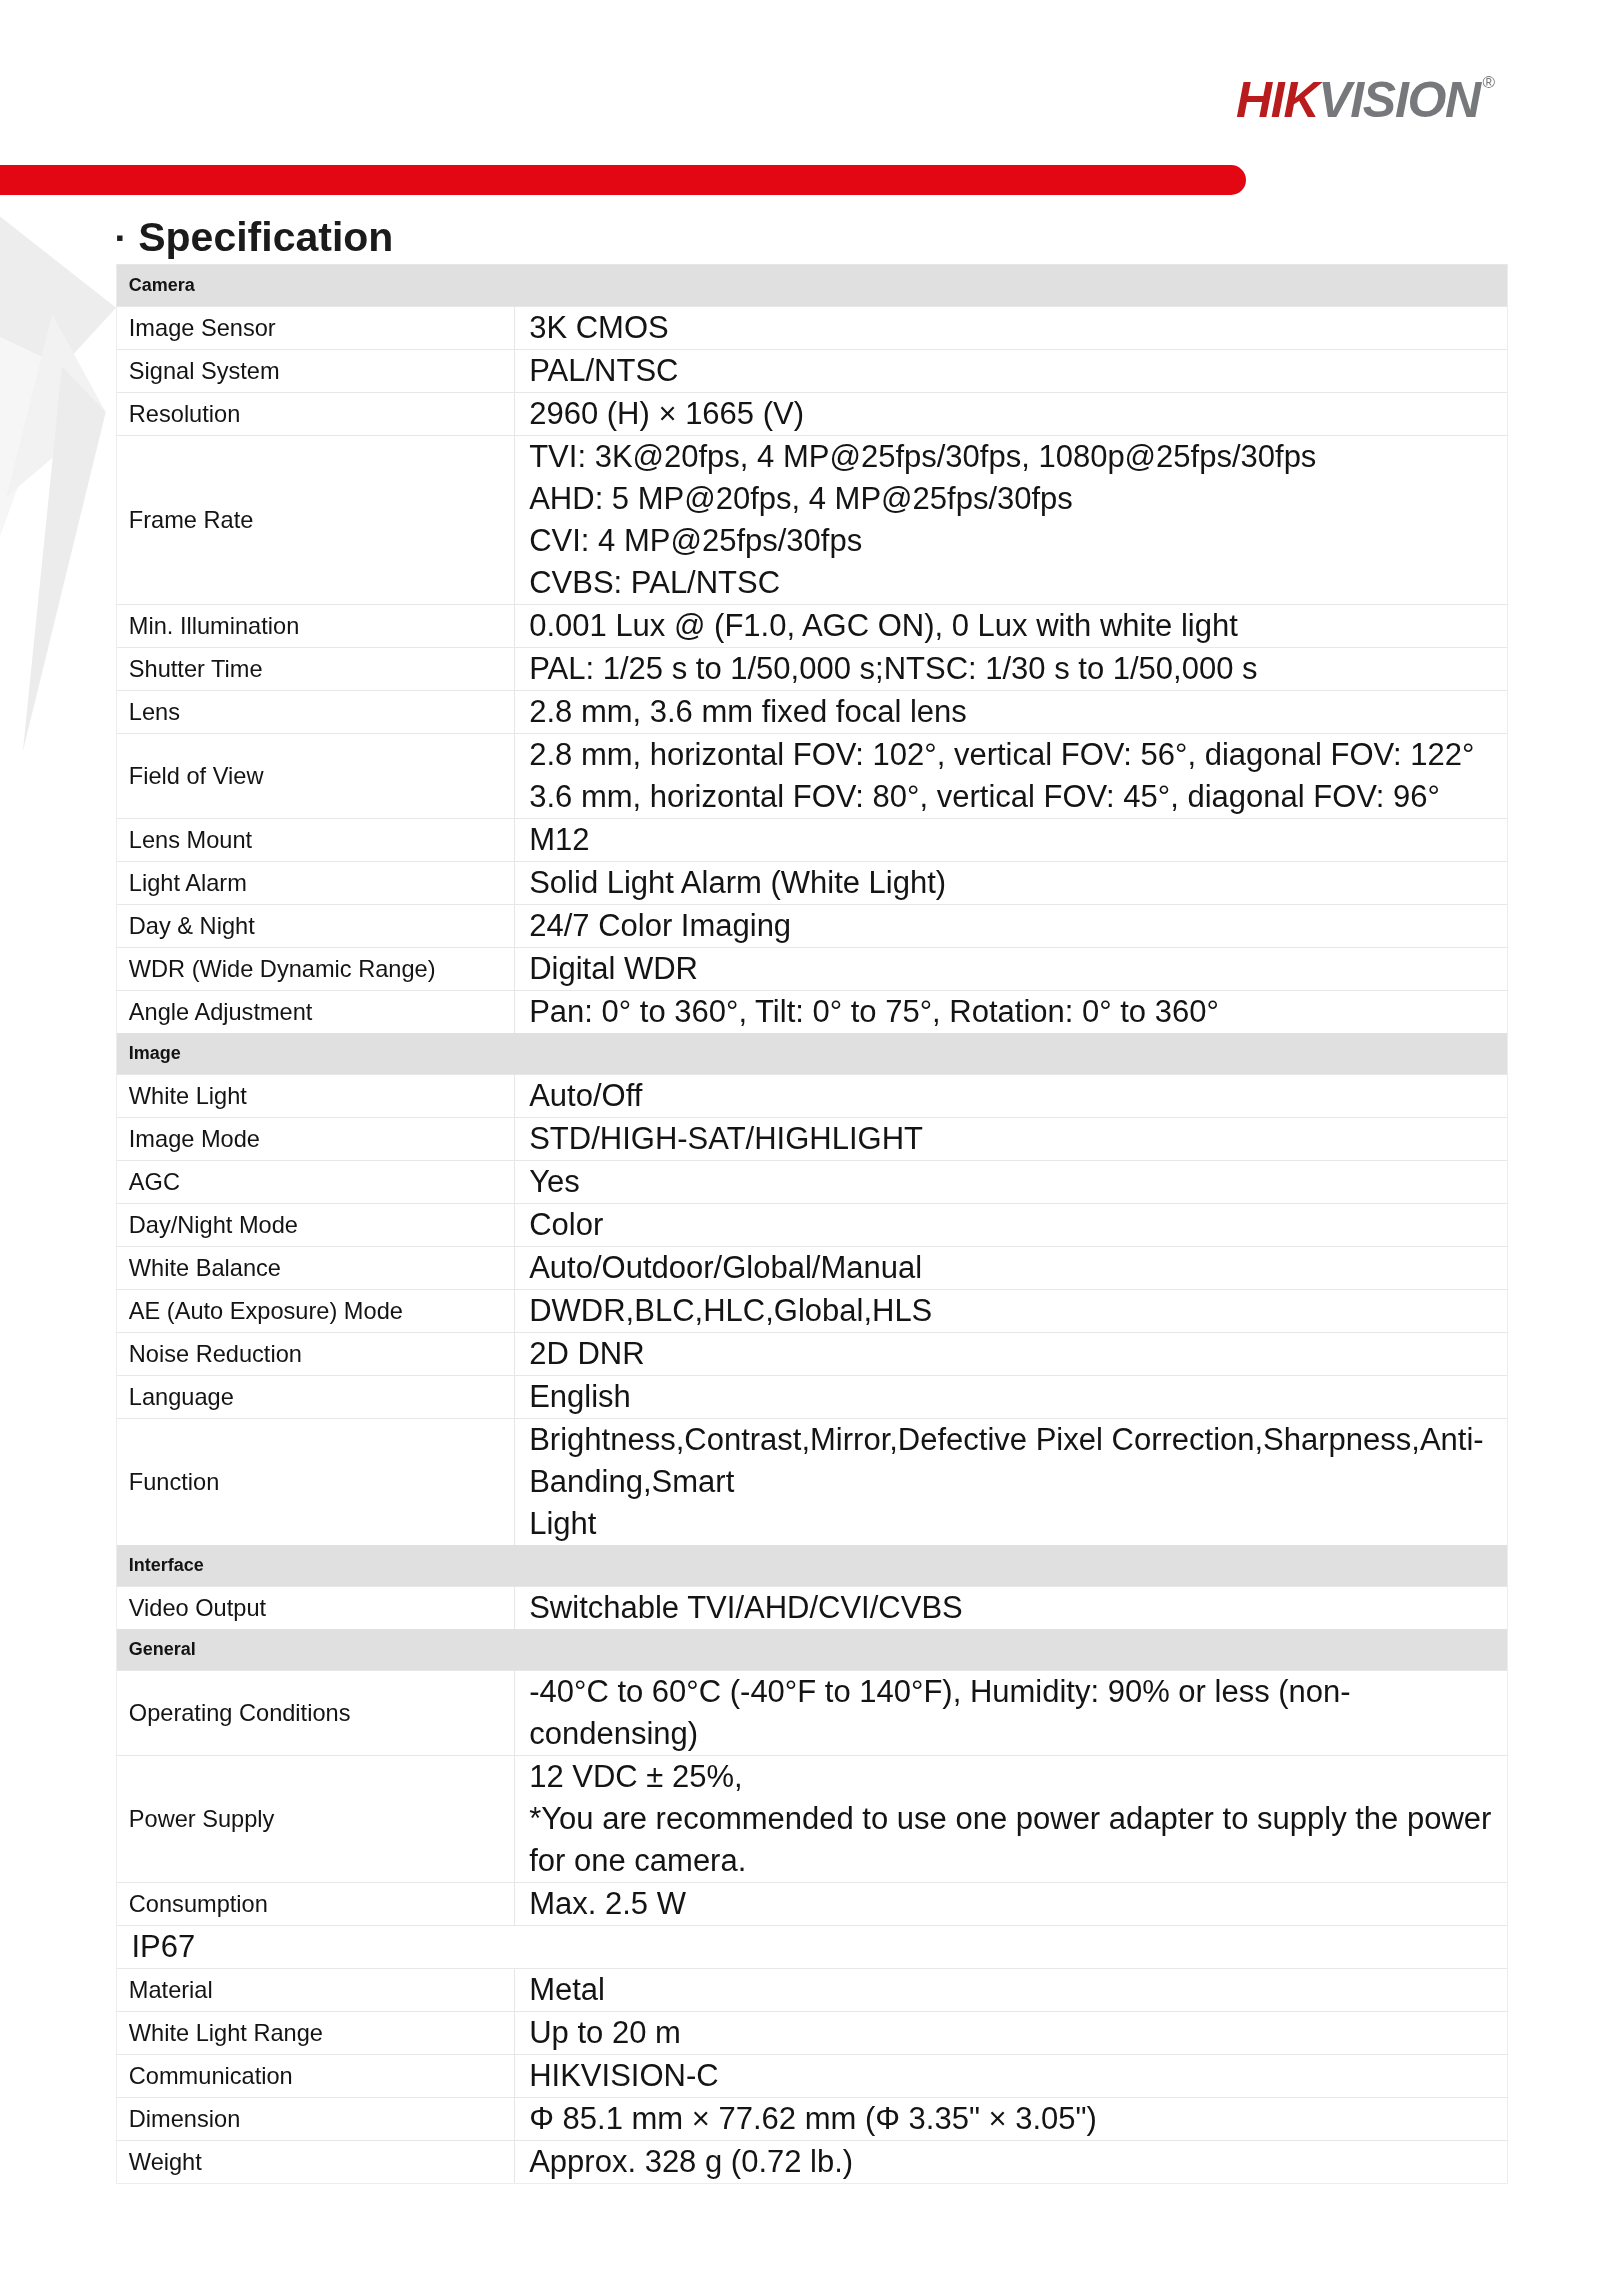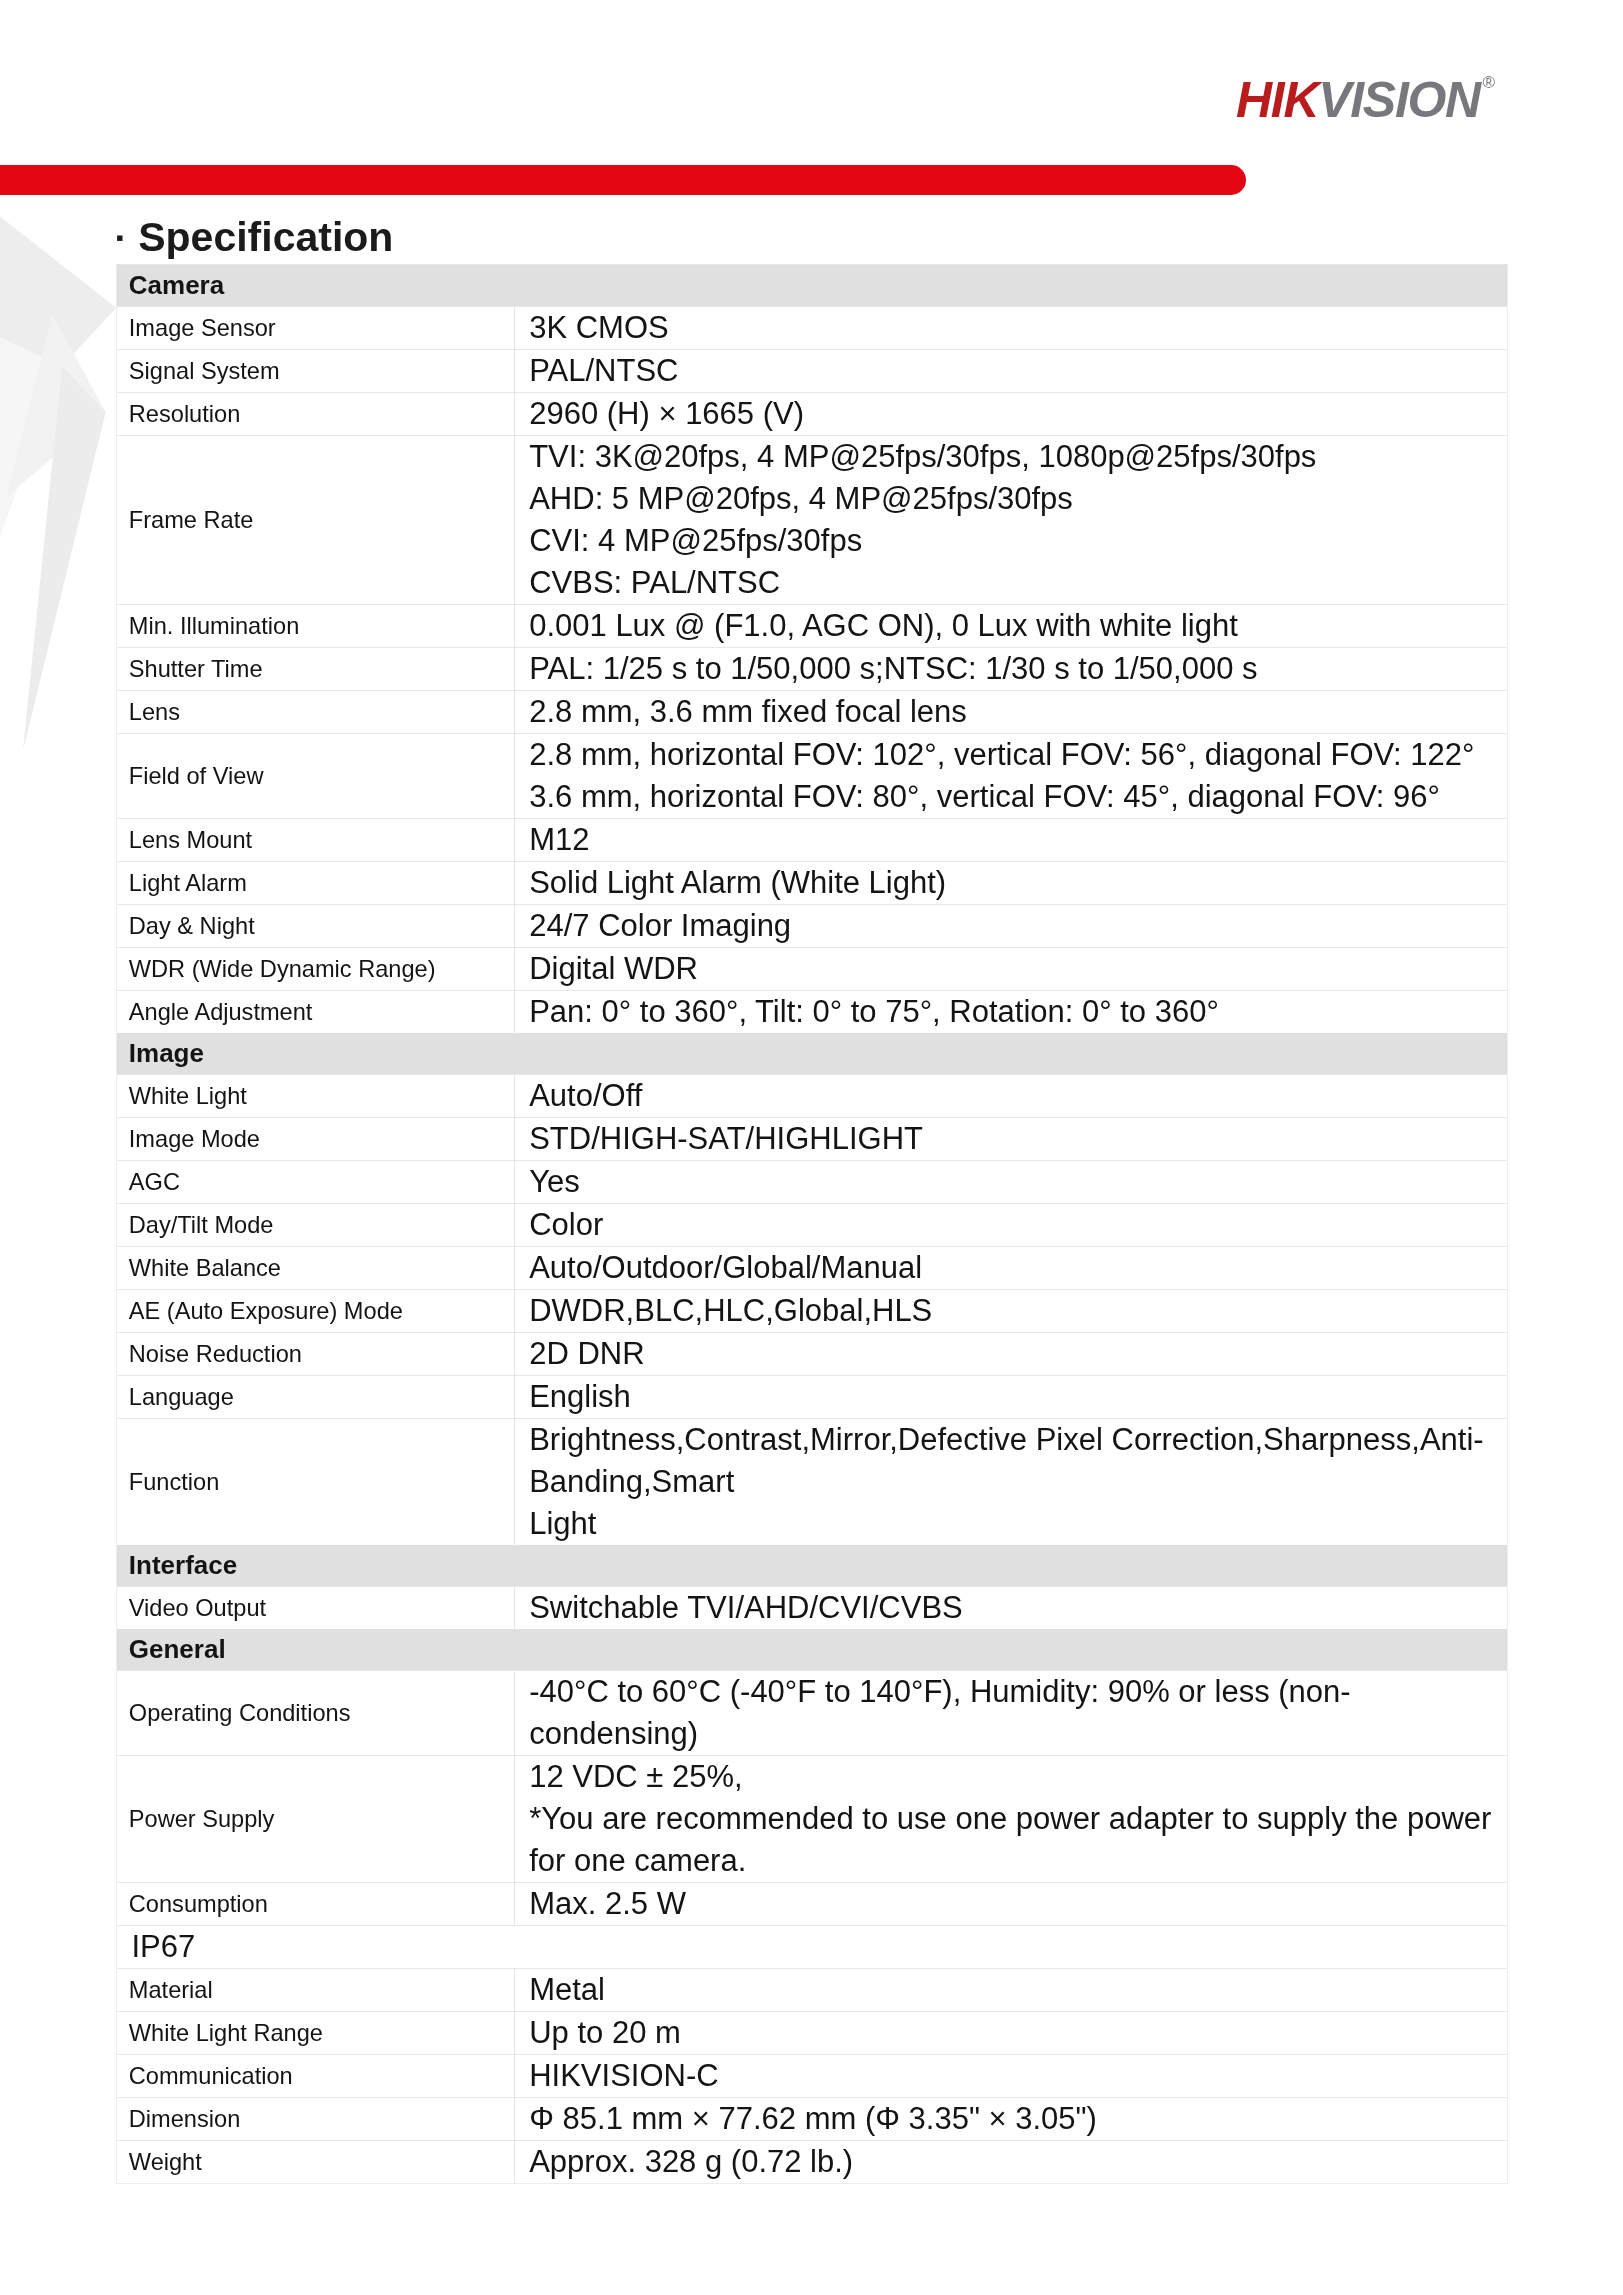--- a/index.html
+++ b/index.html
@@ -37,21 +37,21 @@
   h1 {
     margin:0 0 9.2px 0;
     font-size:41px; line-height:35px; font-weight:700; color:#1b1b1b;
     display:flex; align-items:center;
   }
   .bullet { font-size:22px; margin-right:14.4px; line-height:35px; }
   
   .spec-table { border:1.3px solid #ededed; border-top:1.3px solid #e7e7e7; }
   .sec-header {
     background:#e0e0e0;
-    font-weight:700; font-size:26px;
+    font-weight:700; font-size:18px;
     line-height:41px; min-height:41px;
     padding-left:11.8px;
   }
   .row { display:flex; border-top:1.3px solid #e7e7e7; }
   .cell-label {
     flex:none; width:385px;
     padding-left:11.8px;
     border-right:1.3px solid #e7e7e7;
     font-size:23.6px;
     display:flex; align-items:center;
@@ -182,21 +182,21 @@
           <div class="line">STD/HIGH-SAT/HIGHLIGHT</div>
         </div>
       </div>
       <div class="row">
         <div class="cell-label">AGC</div>
         <div class="cell-value">
           <div class="line">Yes</div>
         </div>
       </div>
       <div class="row">
-        <div class="cell-label">Day/Tilt Mode</div>
+        <div class="cell-label">Day/Night Mode</div>
         <div class="cell-value">
           <div class="line">Color</div>
         </div>
       </div>
       <div class="row">
         <div class="cell-label">White Balance</div>
         <div class="cell-value">
           <div class="line">Auto/Outdoor/Global/Manual</div>
         </div>
       </div>

